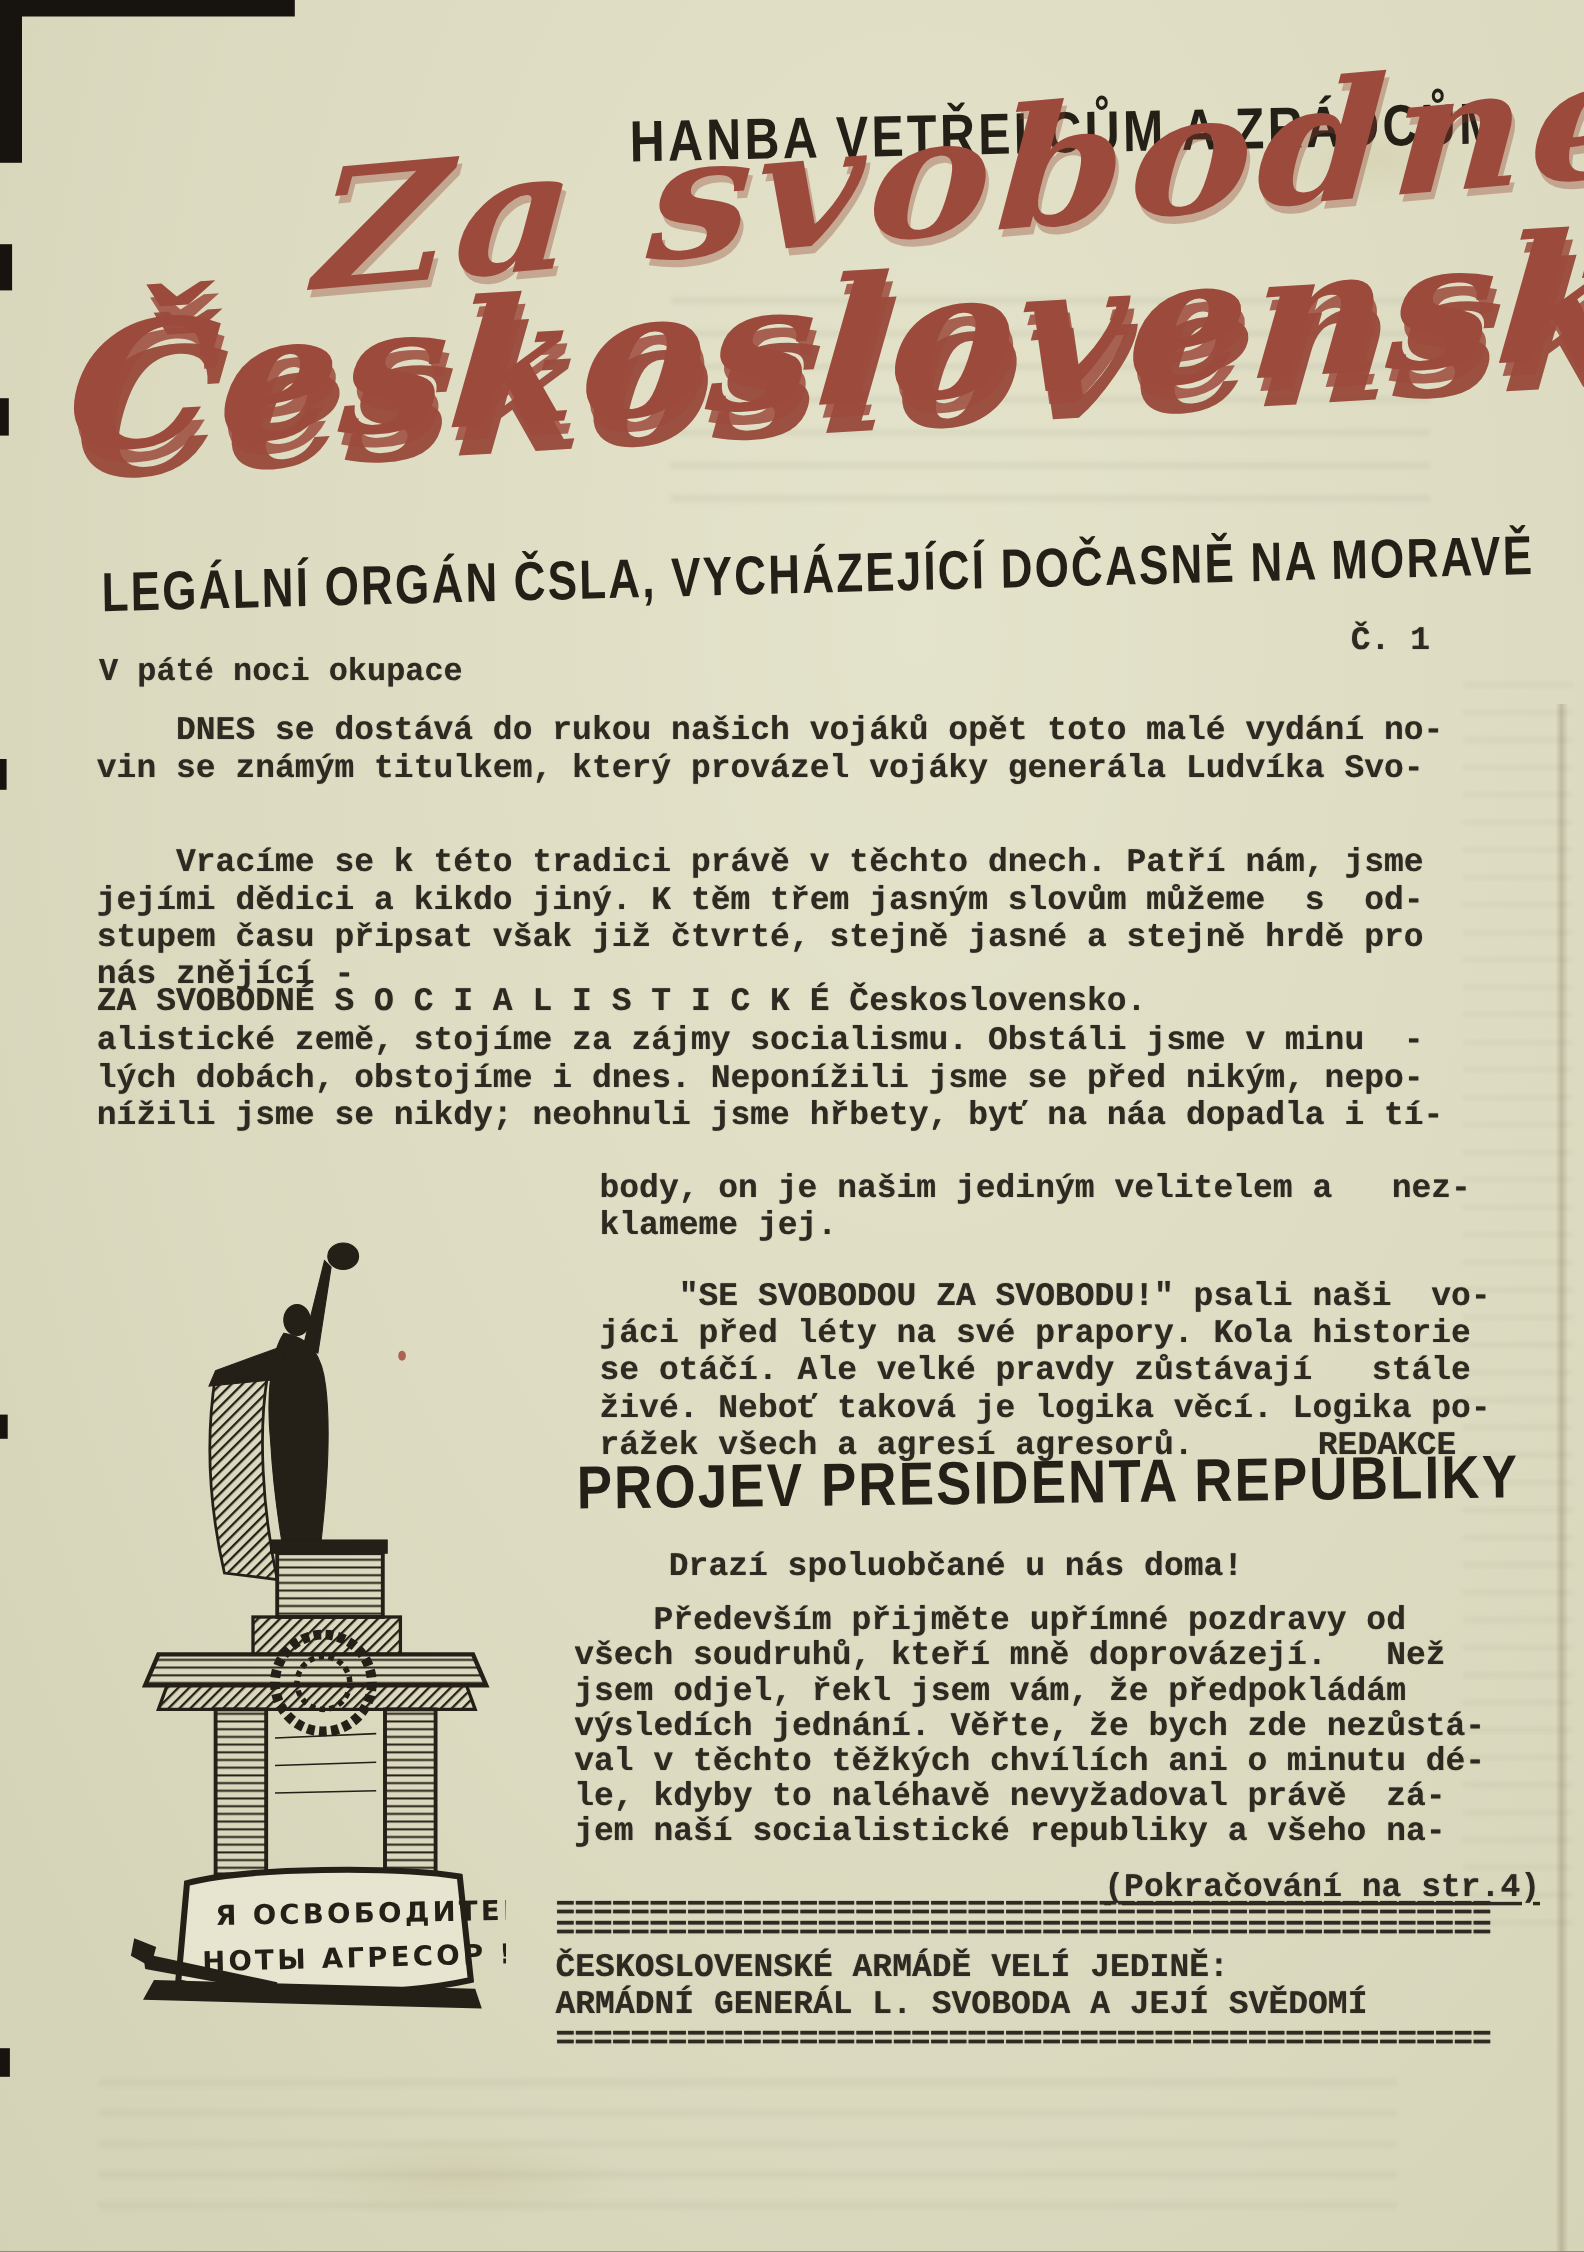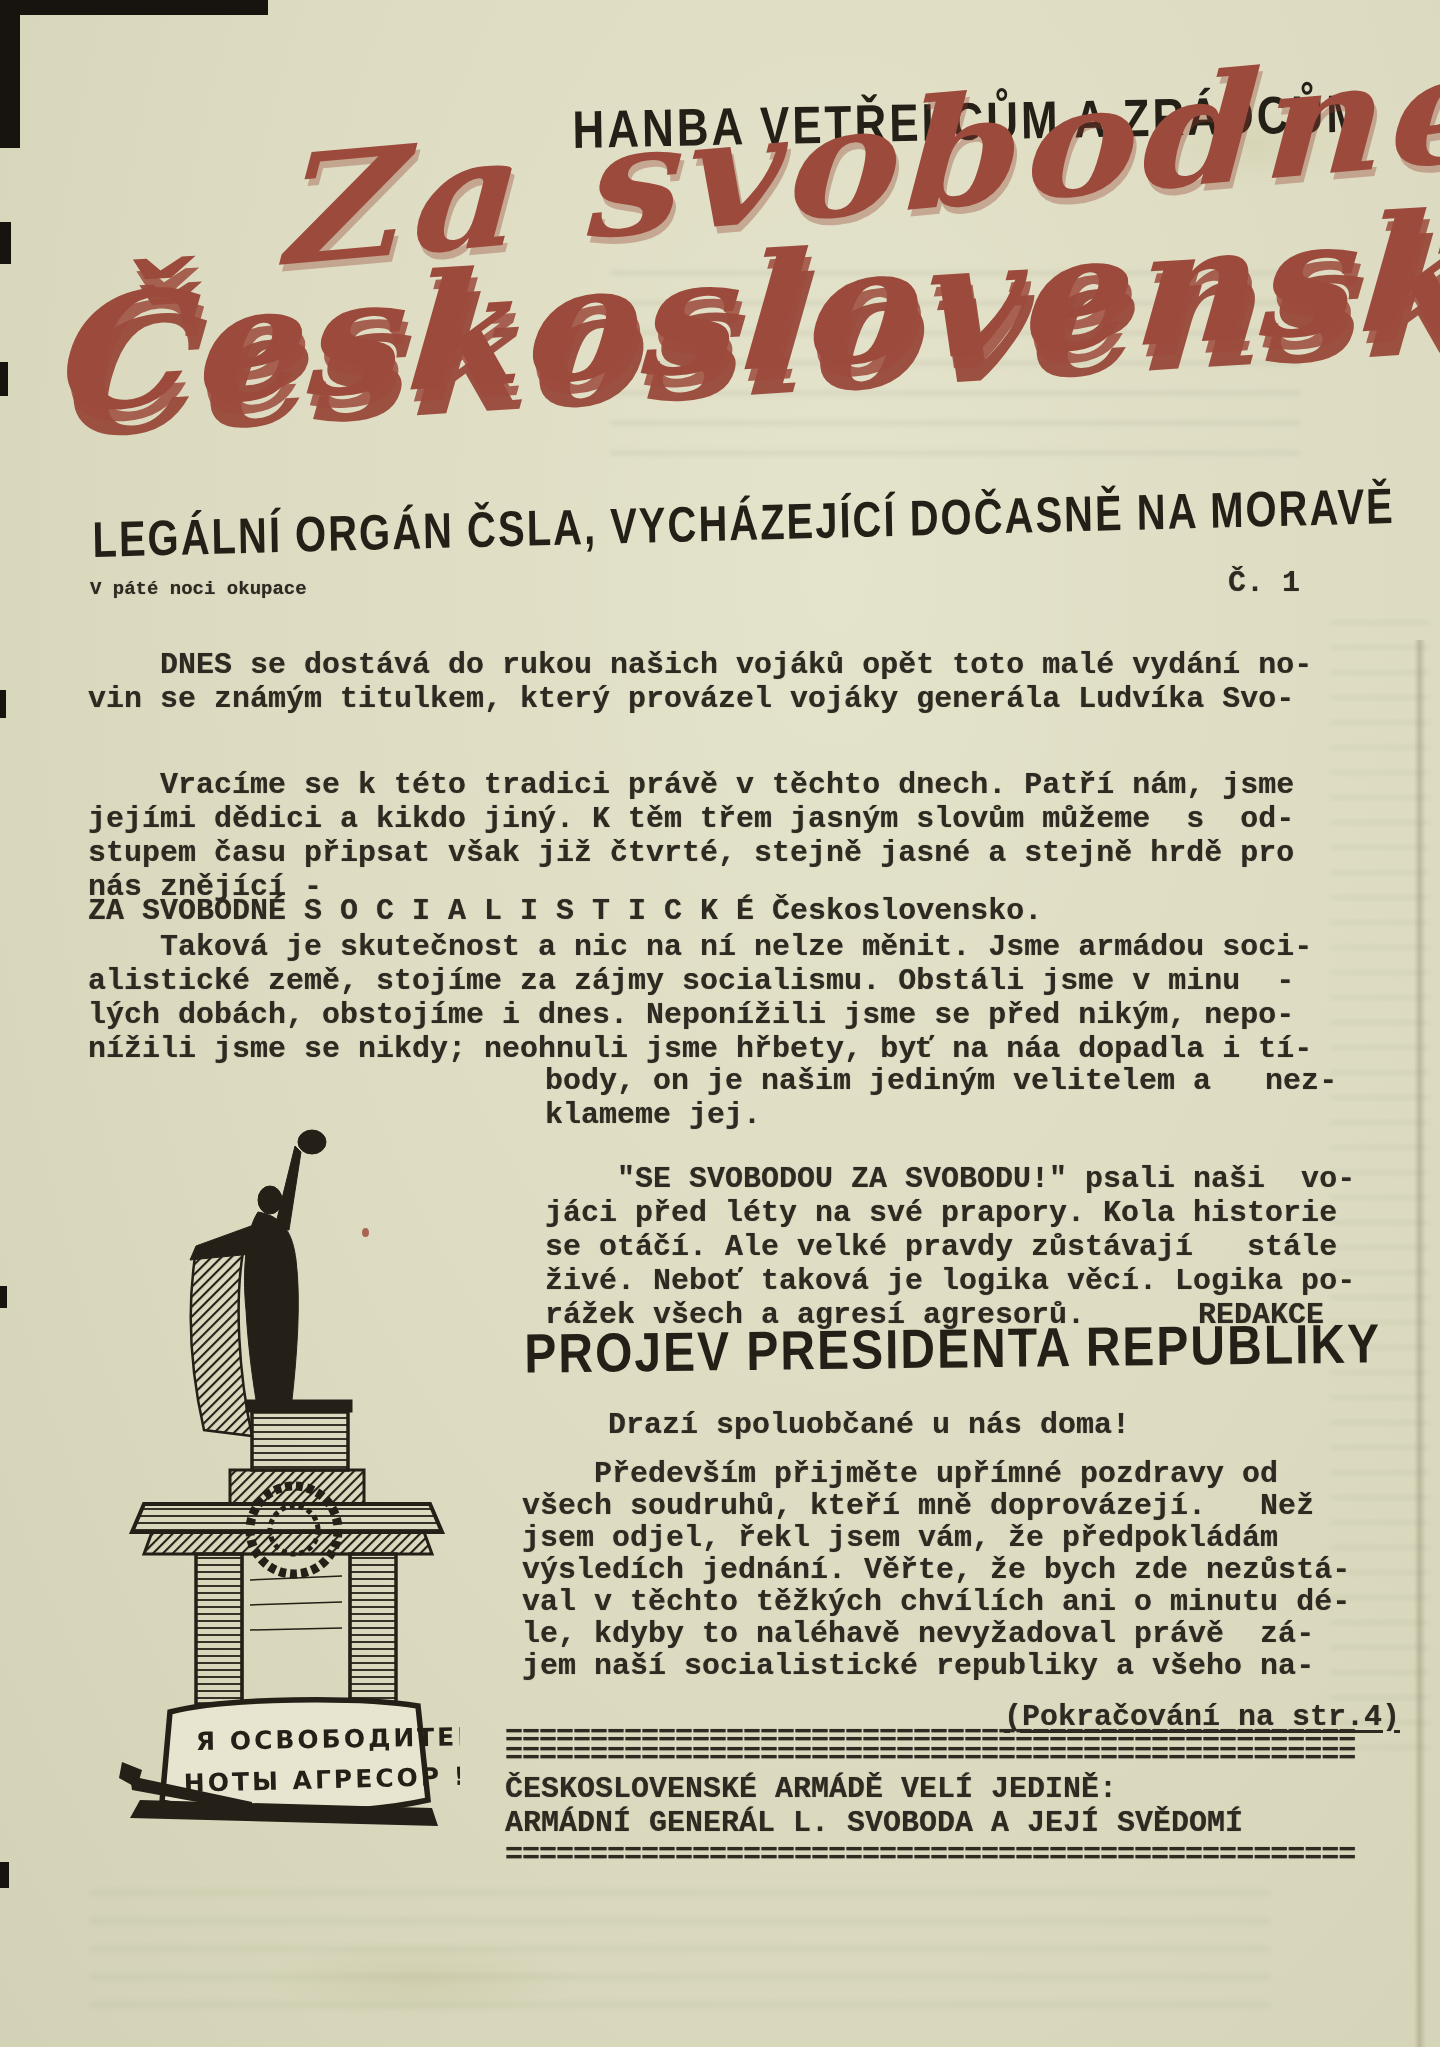--- a/index.html
+++ b/index.html
@@ -81,36 +81,35 @@
   <div class="ghost" style="left:90px;top:1880px;width:1180px;height:150px;opacity:.5;
               background:repeating-linear-gradient(0deg, transparent 0 22px, rgba(92,102,78,.12) 22px 28px);"></div>
   <div class="stain" style="left:1150px;top:100px;width:200px;height:90px;background:radial-gradient(ellipse, rgba(158,140,70,.10), transparent 70%);"></div>
   <div class="stain" style="left:260px;top:1940px;width:320px;height:80px;background:radial-gradient(ellipse, rgba(150,135,70,.10), transparent 70%);"></div>
   <div class="red-fleck"></div>
 
   <div class="hand" id="slogan-top">HANBA VETŘELCŮM A ZRÁDCŮM</div>
   <div class="script" id="masthead-line1">Za svobodné</div>
   <div class="script" id="masthead-line2">Československo</div>
   <div class="hand" id="organ-line">LEGÁLNÍ ORGÁN ČSLA, VYCHÁZEJÍCÍ DOČASNĚ NA MORAVĚ</div>
-  <div class="tw" style="left:90px;top:572px;font-size:19px;">V páté noci okupace</div>
+  <div class="tw" style="left:90px;top:594px;font-size:29px;">V páté noci okupace</div>
   <div class="tw" style="left:1228px;top:566px;">Č. 1</div>
 
   <div class="tw" style="left:88px;top:648px;">
       <div class="tline">    DNES se dostává do rukou našich vojáků opět toto malé vydání no-</div>
       <div class="tline">vin se známým titulkem, který provázel vojáky generála Ludvíka Svo-</div>
     </div>
   <div class="tw" style="left:88px;top:768px;">
       <div class="tline">    Vracíme se k této tradici právě v těchto dnech. Patří nám, jsme</div>
       <div class="tline">jejími dědici a kikdo jiný. K těm třem jasným slovům můžeme  s  od-</div>
       <div class="tline">stupem času připsat však již čtvrté, stejně jasné a stejně hrdě pro</div>
       <div class="tline">nás znějící -</div>
     </div>
   <div class="tw" style="left:88px;top:894px;">    ZA SVOBODNÉ  S O C I A L I S T I C K É  Československo.</div>
   <div class="tw" style="left:88px;top:930px;">
-      <div class="tline">    Taková je skutečnost a nic na ní nelze měnit. Jsme armádou soci-</div>
       <div class="tline">alistické země, stojíme za zájmy socialismu. Obstáli jsme v minu  -</div>
       <div class="tline">lých dobách, obstojíme i dnes. Neponížili jsme se před nikým, nepo-</div>
       <div class="tline">nížili jsme se nikdy; neohnuli jsme hřbety, byť na náa dopadla i tí-</div>
     </div>
   <div class="tw" style="left:545px;top:1064px;">
       <div class="tline">body, on je našim jediným velitelem a   nez-</div>
       <div class="tline">klameme jej.</div>
     </div>
   <div class="tw" style="left:545px;top:1162px;">
       <div class="tline">    "SE SVOBODOU ZA SVOBODU!" psali naši  vo-</div>

